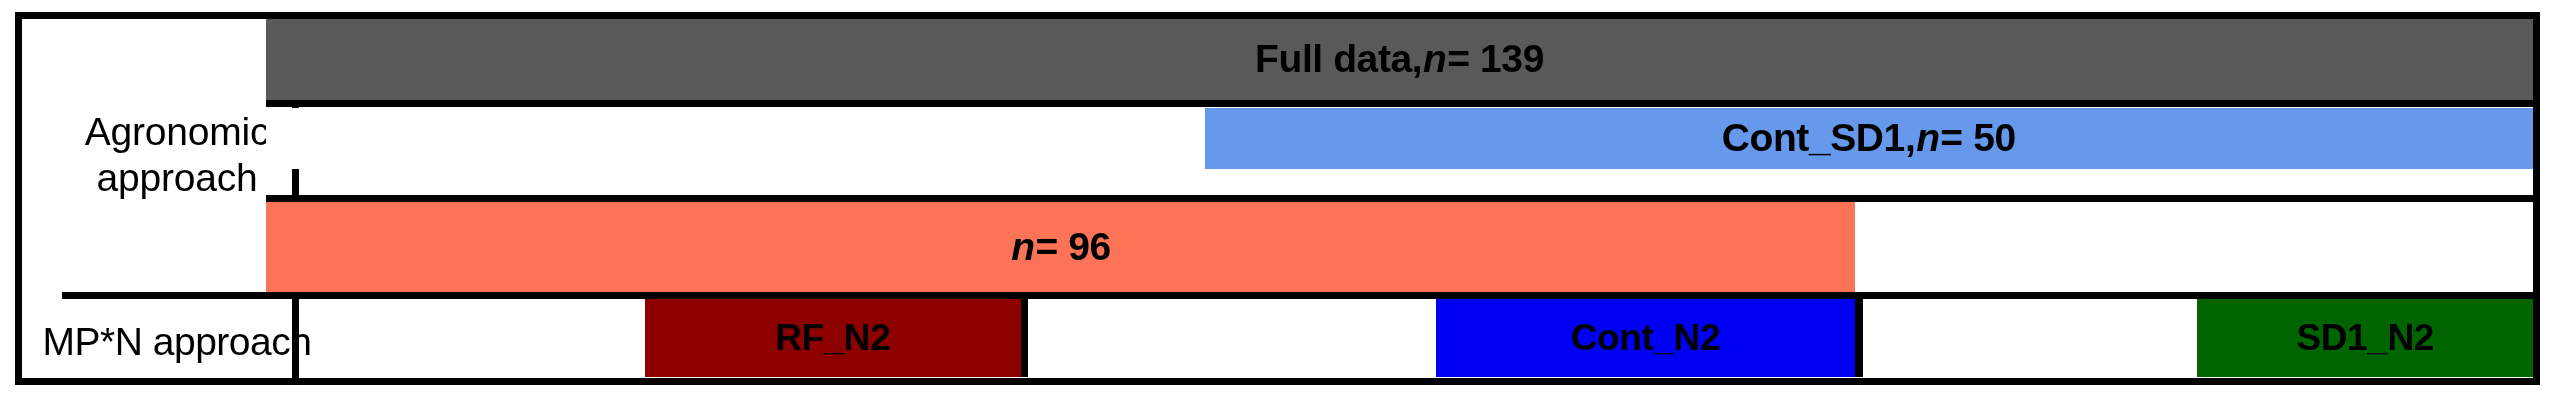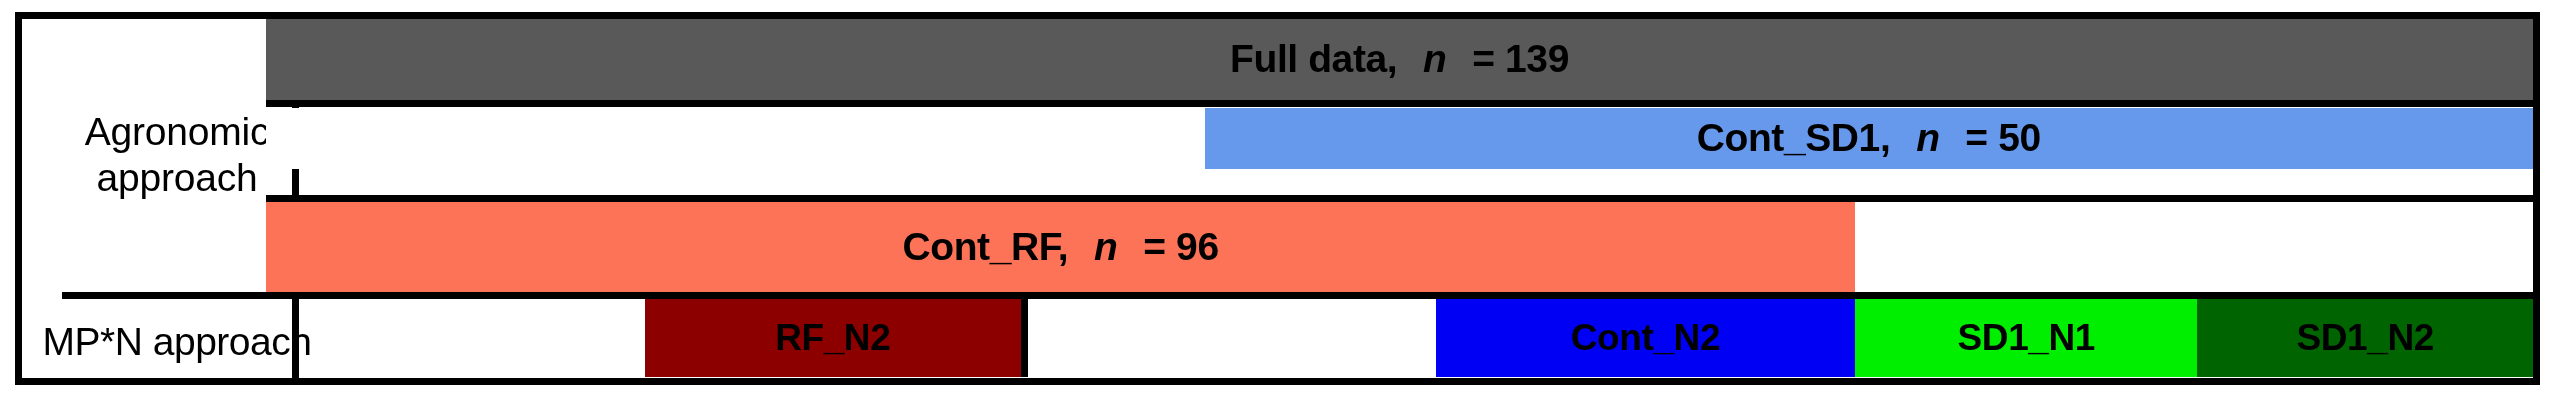--- a/index.html
+++ b/index.html
@@ -108,21 +108,20 @@
   .cell {
     position: absolute;
     top: 0;
     height: 100%;
     display: flex;
     align-items: center;
     justify-content: center;
     color: #000000;
     font-weight: bold;
     white-space: nowrap;
-    gap: 25px;
   }
   .cell.big   { font-size: 39px; letter-spacing: -0.4px; }
   .cell.small { font-size: 37px; letter-spacing: -0.4px; }
   .cell .ital { font-style: italic; font-weight: bold; padding: 0 0.8px; }
   .cell.blank { background: #ffffff; }
 
   .vsep {
     position: absolute;
     top: 0;
     height: 100%;
@@ -163,21 +162,20 @@
       <div class="cell big" style="left:41.4%; width:58.6%; background:#6699EB;">
         <span>Cont_SD1,</span>
         <span class="ital">n</span>
         <span>= 50</span>
       </div>
     </div>
     <div class="hline h2"></div>
 
     <div class="band r3">
       <div class="cell big" style="left:0%; width:70.1%; background:#FD7358;">
-        <span>Cont_RF,</span>
         <span class="ital">n</span>
         <span>= 96</span>
       </div>
       <div class="vsep" style="left:70.1%;"></div>
       <div class="cell blank" style="left:70.1%; width:29.9%;"></div>
     </div>
     <div class="hline h3"></div>
 
     <div class="band r4">
       <div class="vsep" style="left:16.7%;"></div>
@@ -187,23 +185,20 @@
       </div>
       <div class="vsep" style="left:33.3%;"></div>
 
       <div class="vsep" style="left:51.6%;"></div>
 
       <div class="cell small" style="left:51.6%; width:18.5%; background:#0000F5;">
         <span>Cont_N2</span>
       </div>
       <div class="vsep" style="left:70.1%;"></div>
 
-      <div class="cell small" style="left:70.1%; width:15.1%; background:#00EE00;">
-        <span>SD1_N1</span>
-      </div>
       <div class="vsep" style="left:85.2%;"></div>
 
       <div class="cell small" style="left:85.2%; width:14.8%; background:#006400;">
         <span>SD1_N2</span>
       </div>
     </div>
 
   </div>
 </div>
 

